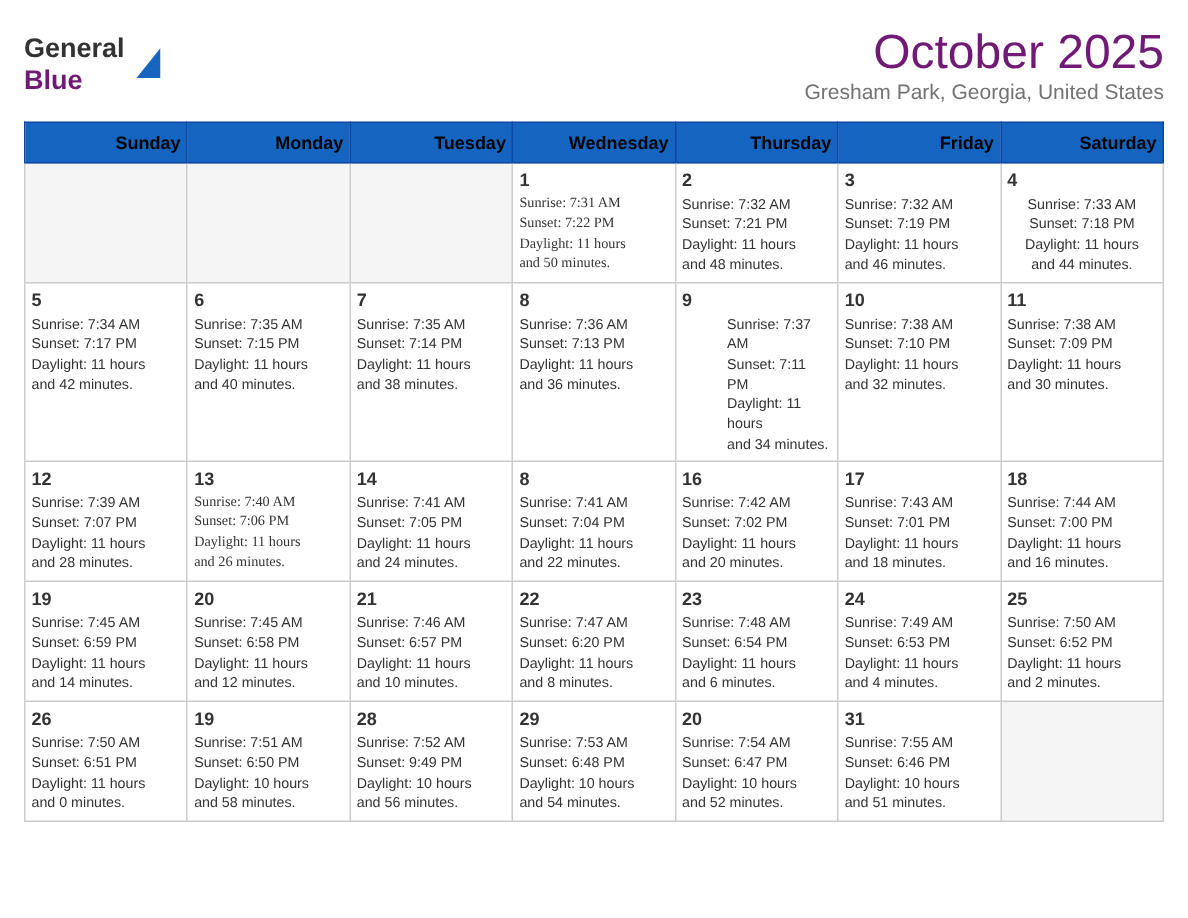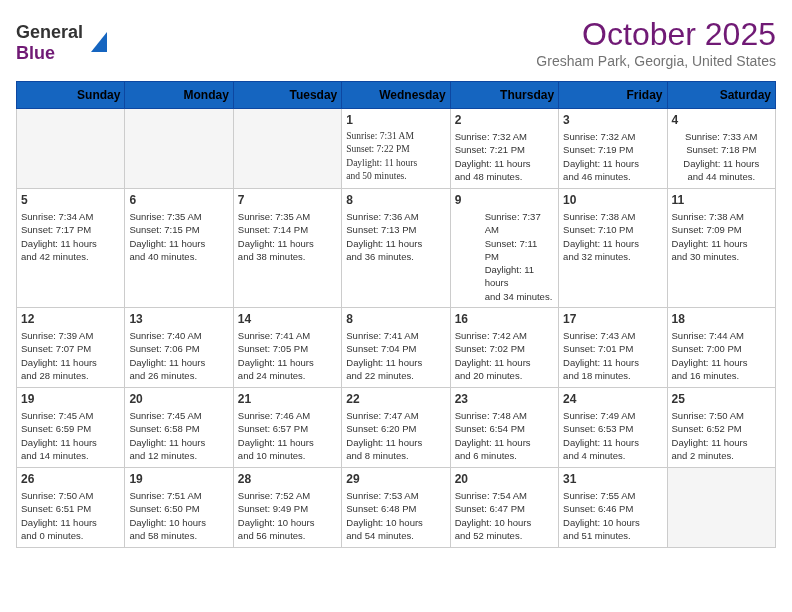--- a/index.html
+++ b/index.html
@@ -204,21 +204,21 @@
       <tr>
         <td>
           <div class="day-number">12</div>
           <div class="day-info" style="white-space: pre-line;">Sunrise: 7:39 AM
 Sunset: 7:07 PM
 Daylight: 11 hours
 and 28 minutes.</div>
         </td>
         <td>
           <div class="day-number">13</div>
-          <div class="day-info" style="white-space: pre-line;">Sunrise: 7:40 AM
+          <div class="day-info" style="white-space: pre-line; font-family: Liberation Serif, serif;">Sunrise: 7:40 AM
 Sunset: 7:06 PM
 Daylight: 11 hours
 and 26 minutes.</div>
         </td>
         <td>
           <div class="day-number">14</div>
           <div class="day-info" style="white-space: pre-line;">Sunrise: 7:41 AM
 Sunset: 7:05 PM
 Daylight: 11 hours
 and 24 minutes.</div>

